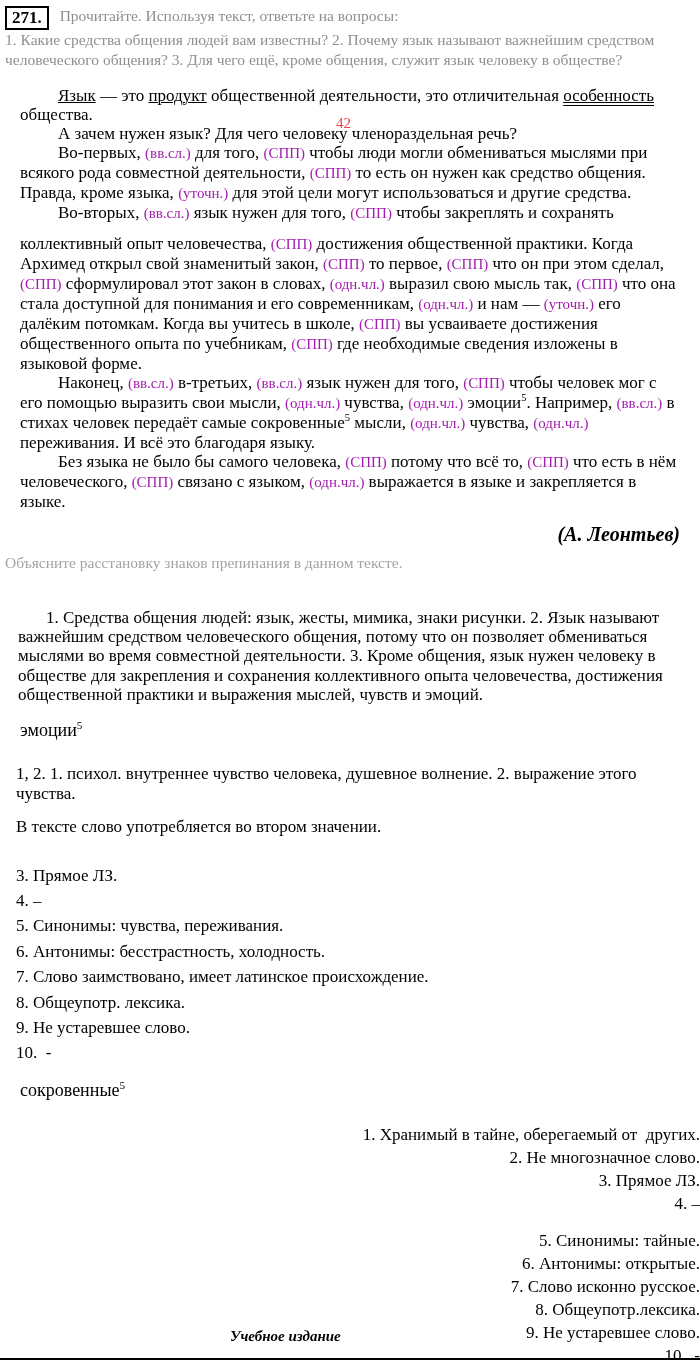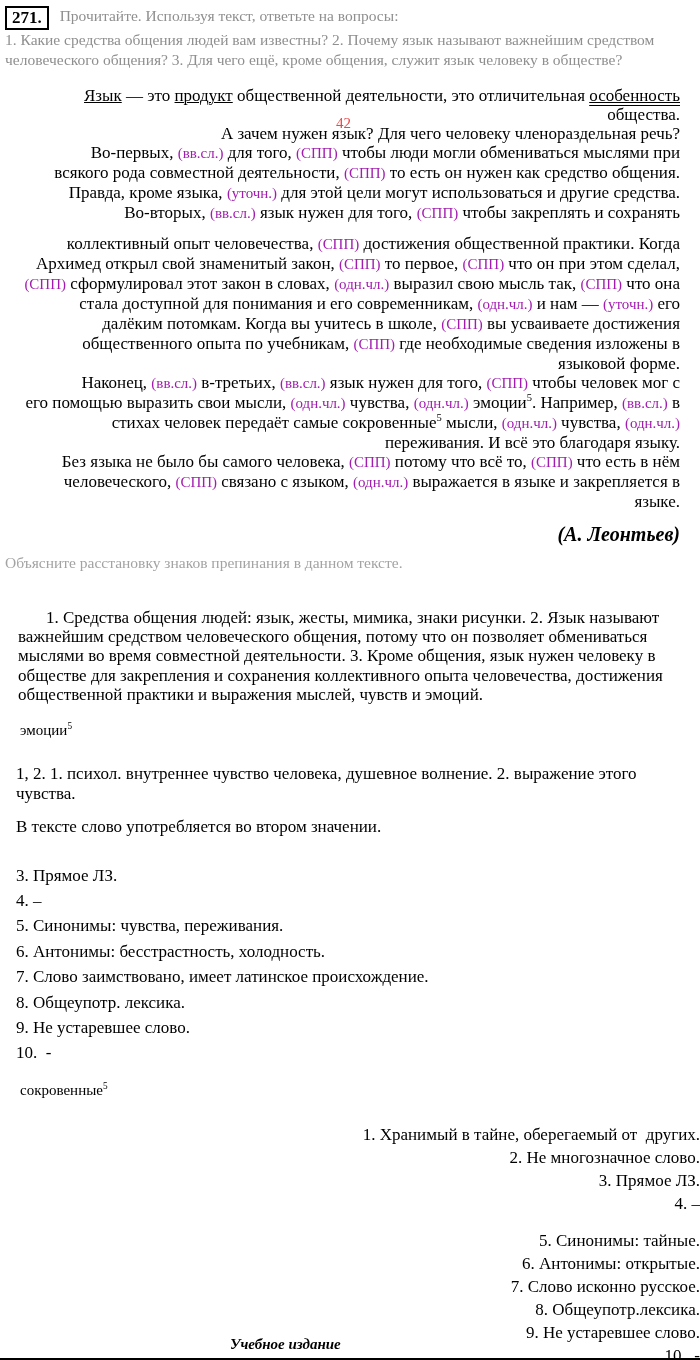--- a/index.html
+++ b/index.html
@@ -10,48 +10,48 @@
   }
   
   .header{padding:6px 10px 0 5px;color:#8f8f8f;font-size:15.5px;line-height:20px;}
   .ex-badge{
     display:inline-block;border:2px solid #000000;color:#000;font-weight:bold;
     font-size:17px;line-height:19px;padding:0 5px 1px 5px;margin-right:7px;
     vertical-align:-2px;background:#fff;
   }
   .header .questions{margin-top:0;}
   
-  .reading{margin:16px 20px 0 20px;font-size:17px;line-height:19px;text-align:right;}
+  .reading{margin:16px 20px 0 20px;font-size:17px;line-height:19px;}
   .rt-p{margin:0;text-indent:38px;position:relative;}
   .rt-p.noindent{text-indent:0;}
   .rt-p.gap-top{margin-top:11px;}
   .seg-t{}
   .seg-u{text-decoration-line:underline;text-decoration-thickness:1px;}
   .seg-uu{text-decoration-line:underline;text-decoration-style:double;}
   .seg-ann{color:#a21caf;font-size:0.88em;}
   .seg-sup{vertical-align:super;font-size:0.62em;line-height:0;}
   .pagemark{position:absolute;top:-10px;left:316px;font-size:15px;color:#ef4444;text-indent:0;}
   
   .attribution{margin:12px 20px 0 12px;text-align:right;font-weight:bold;font-style:italic;font-size:20px;}
   .task-note{margin:7px 0 0 5px;color:#a3a3a3;font-size:15.5px;line-height:19px;}
   
   .answers{margin:36px 20px 0 18px;font-size:17px;line-height:19.2px;text-indent:28px;}
   
-  .an-word{margin:17px 0 0 20px;font-size:15px;line-height:19px;}
+  .an-word{margin:17px 0 0 20px;font-size:18px;line-height:19px;}
   .an-par{margin:24px 20px 0 16px;font-size:17px;line-height:19.5px;}
   .an-par + .an-par{margin-top:14px;}
   .an-group{margin:26px 0 0 16px;font-size:17px;}
   .an-item{white-space:pre;}
   .analysis-0 .an-item{line-height:25.4px;}
   .analysis-1 .an-word{margin-top:15px;}
   .analysis-1 .an-group{margin-top:23px;}
   .analysis-1 .an-group + .an-group{margin-top:14px;}
   .analysis-1 .an-item{line-height:23px;text-align:right;}
   
-  .footer{position:absolute;left:230px;bottom:7px;font-weight:bold;font-style:italic;font-size:15px;}
+  .footer{position:absolute;left:230px;bottom:15px;font-weight:bold;font-style:italic;font-size:15px;}
   .bottom-rule{position:absolute;left:0;bottom:0;width:700px;height:2px;background:#000;}
 </style>
 </head>
 <body>
 
 <div class="page">
 
   <div class="header">
     <span class="ex-badge">271.</span>
     <span>Прочитайте. Используя текст, ответьте на вопросы:</span>

